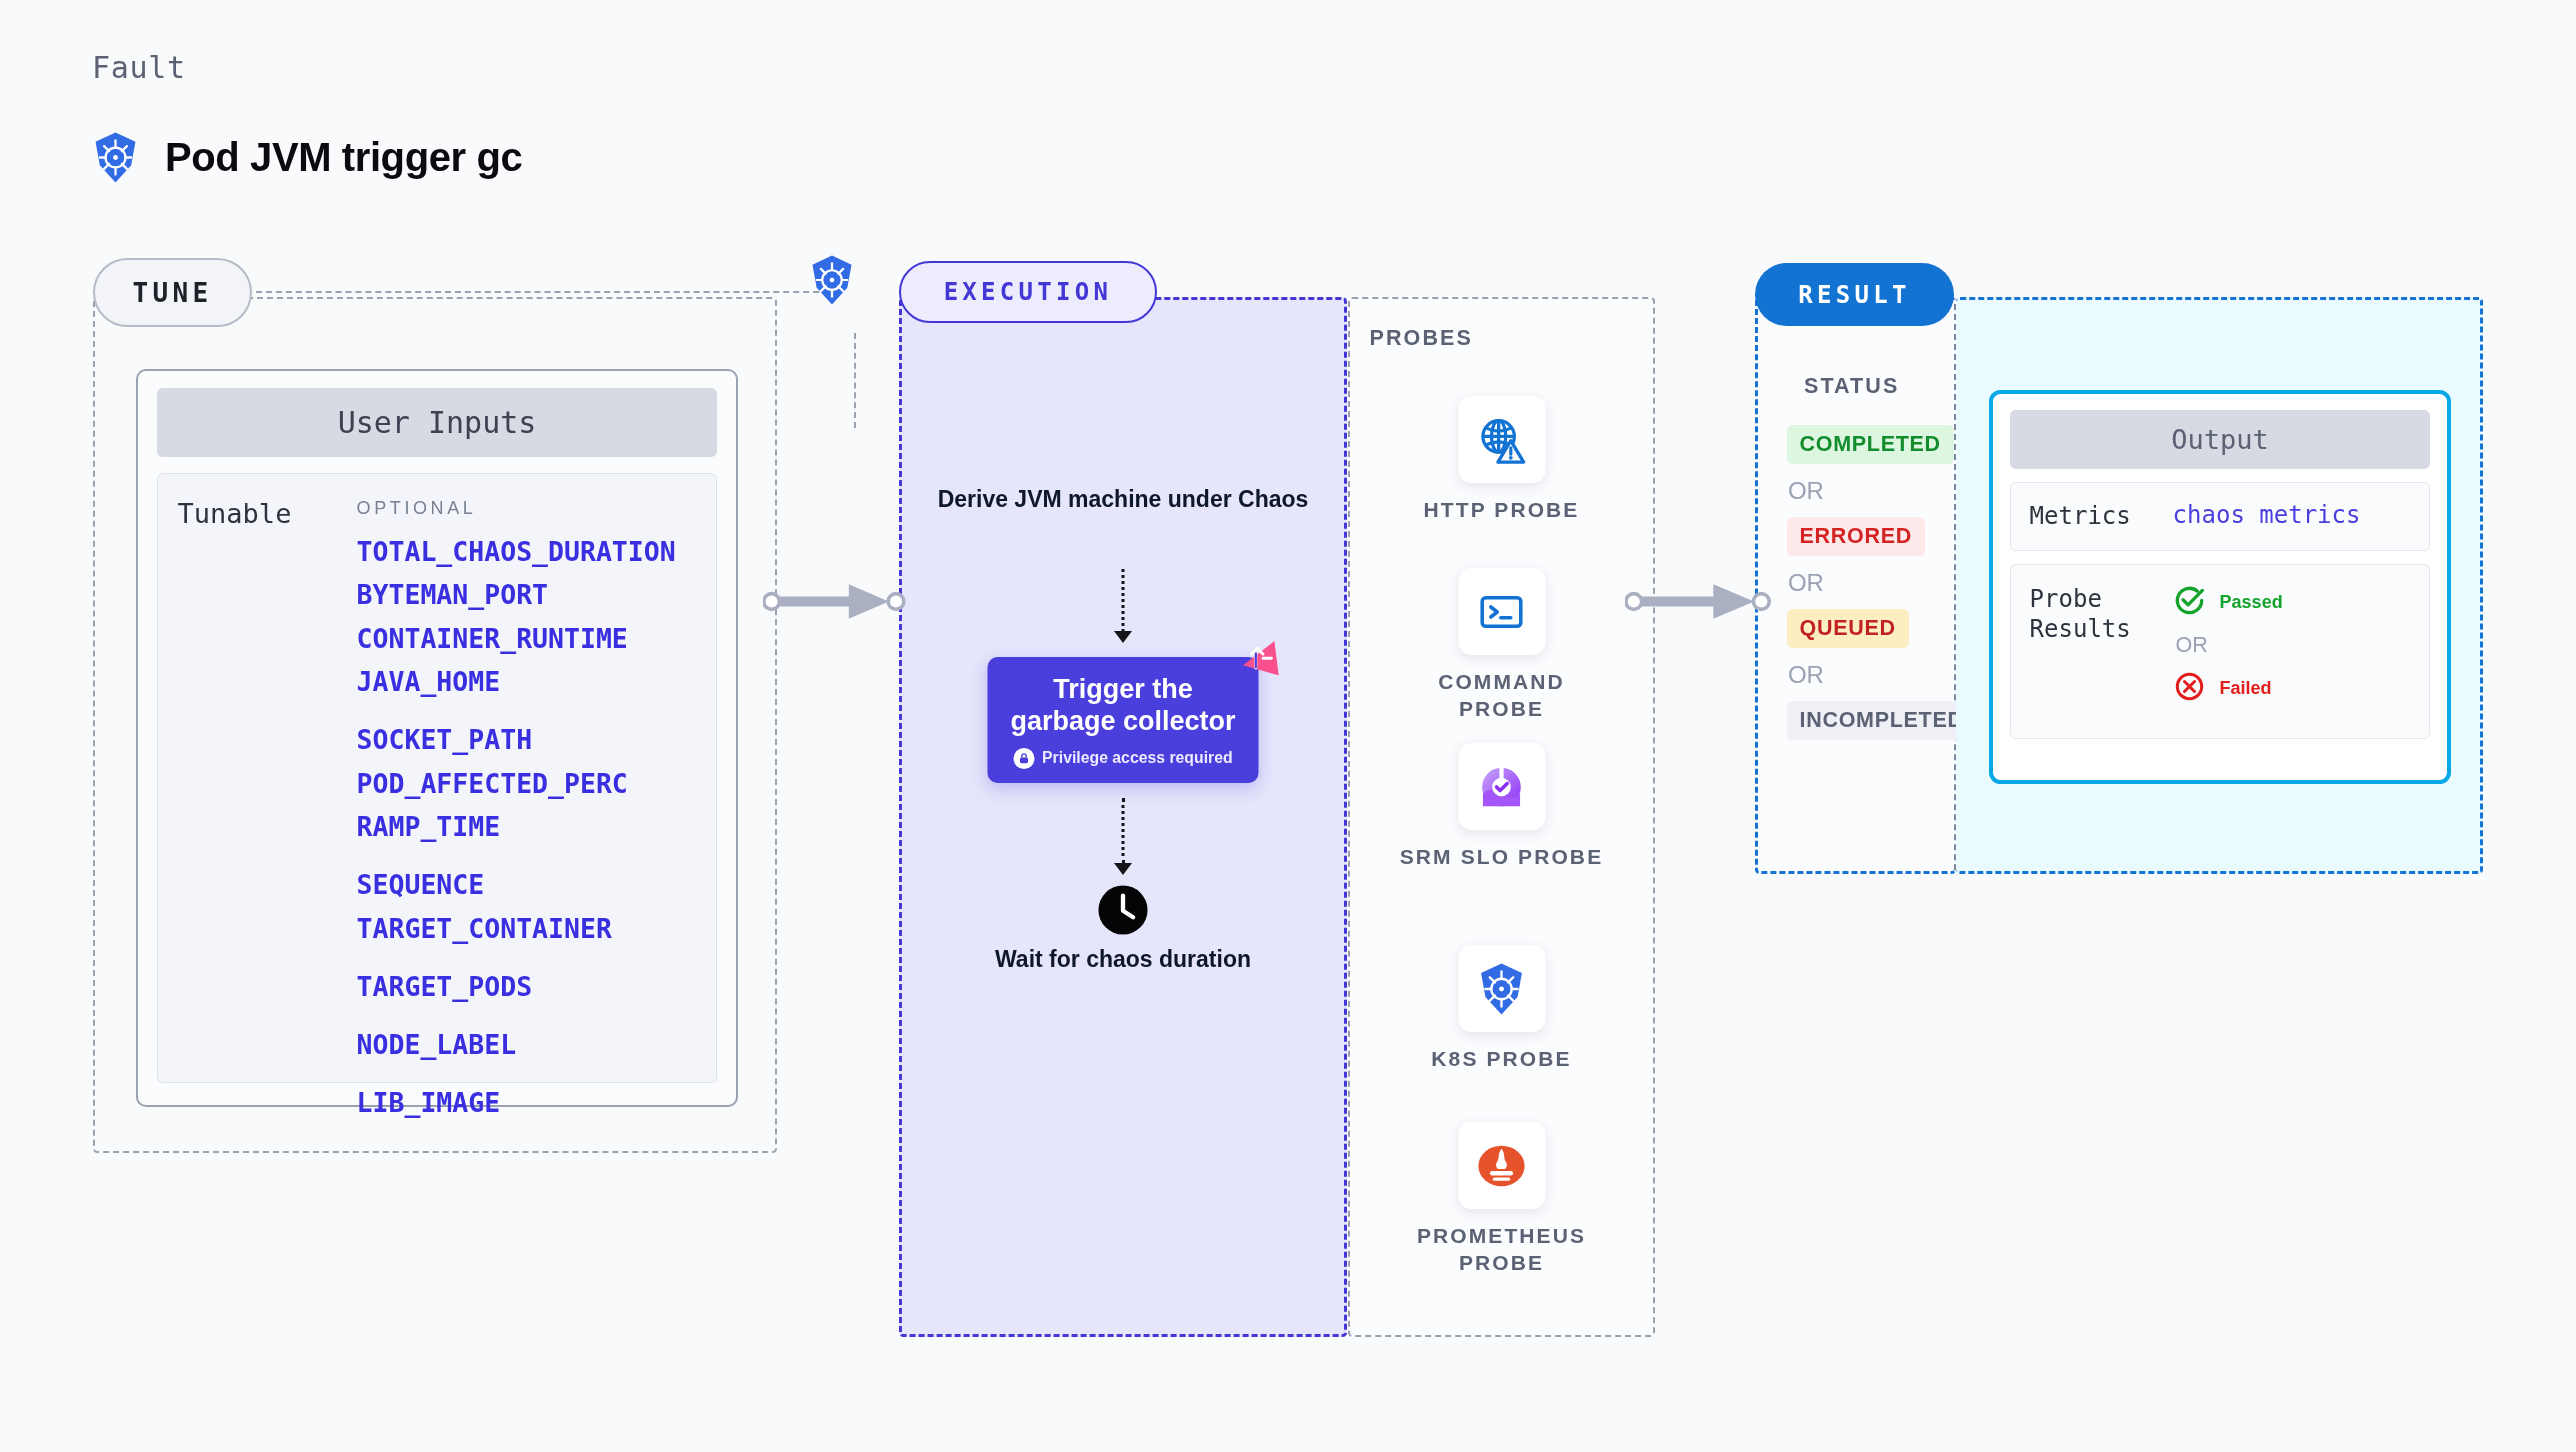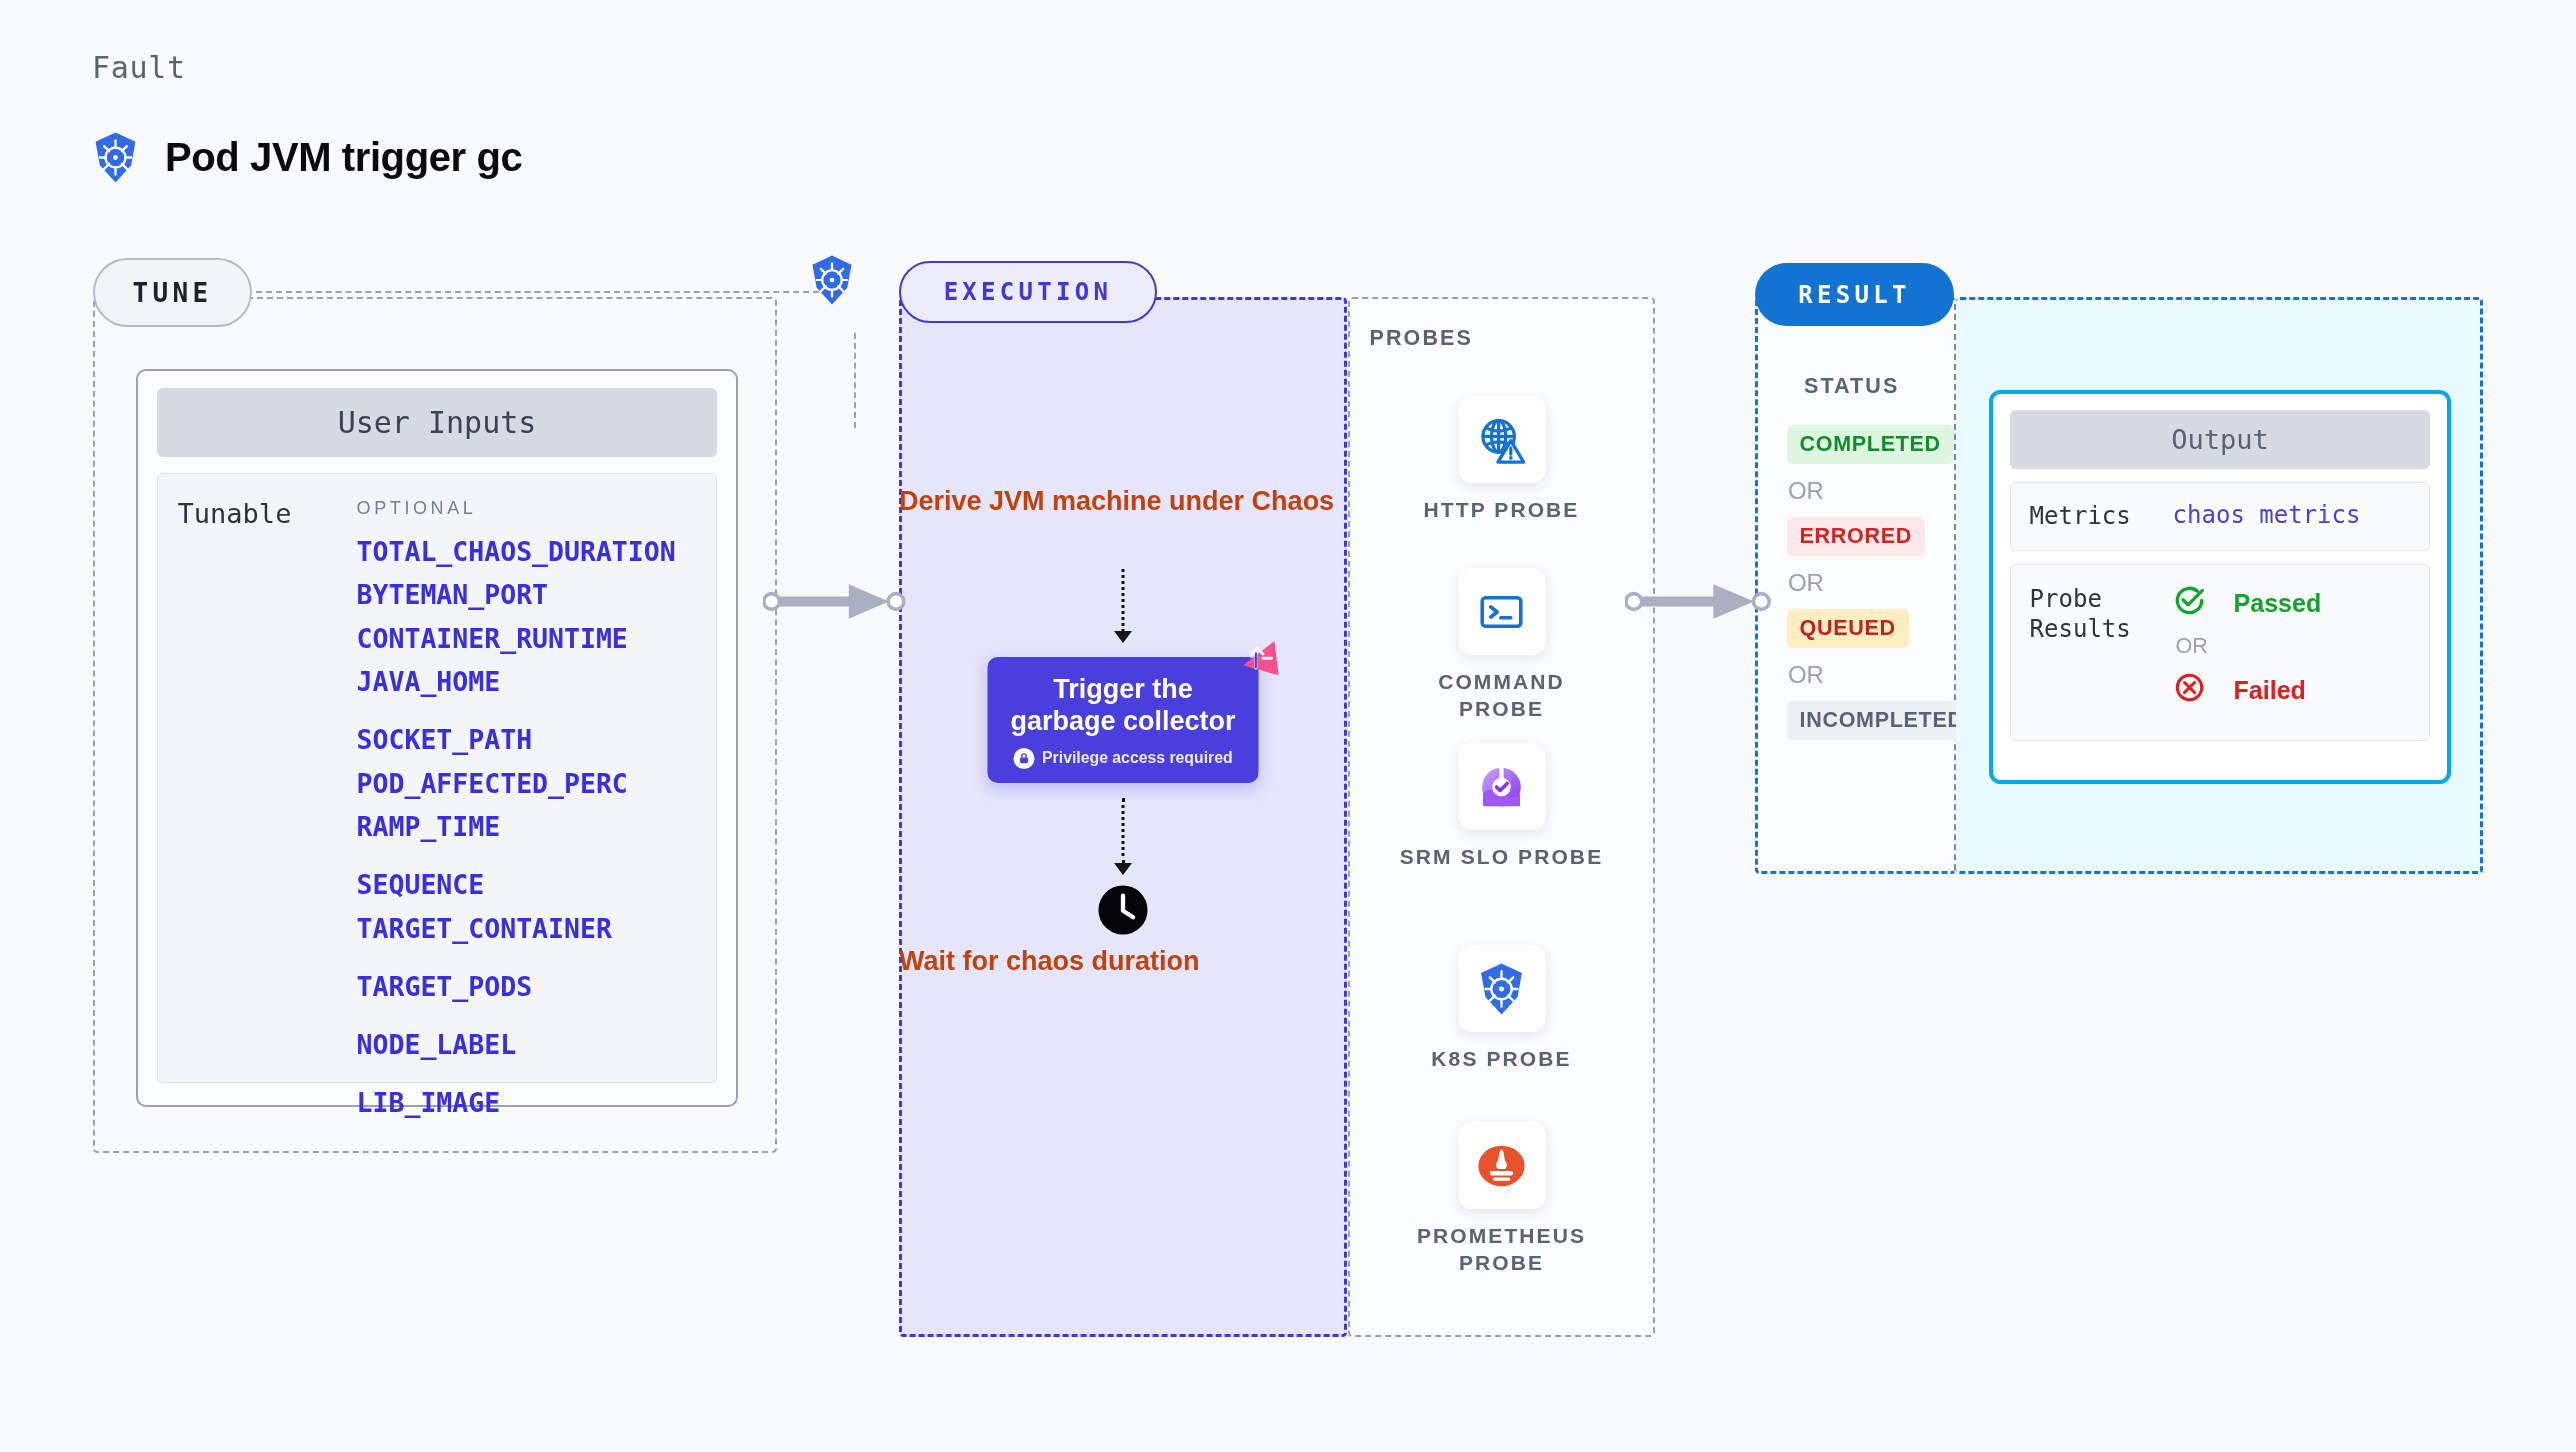--- a/index.html
+++ b/index.html
@@ -90,22 +90,22 @@
 
   
   #exec-panel { left: 899px; top: 297px; width: 448px; height: 1040px; }
   #exec-panel .panel-box { border: 3.6px dashed #4338d6; background: #e5e5fb; }
   #exec-pill {
     left: 0px; top: -36px; width: 258px; height: 62px;
     background: #edecfd; border: 2.9px solid #4338d6; color: #4338d6; font-size: 24px;
   }
   .exec-inner { position: absolute; inset: 0; }
   .step-label {
-    position: absolute; width: 100%; text-align: left;
-    font-size: 27px; font-weight: 700; color: #c2410c; line-height: 1.22;
+    position: absolute; width: 100%; text-align: center;
+    font-size: 23px; font-weight: 700; color: #0f172a; line-height: 1.22;
   }
   .dotline {
     position: absolute; left: 50%; transform: translateX(-50%);
     border-left: 3.6px dotted #16161a; width: 0;
   }
   .dotarrow {
     position: absolute; left: 50%; transform: translateX(-50%);
     width: 0; height: 0;
     border-left: 9.3px solid transparent; border-right: 9.3px solid transparent;
     border-top: 12px solid #16161a;
@@ -183,21 +183,21 @@
     margin-top: 13px; background: #fafbfd; border: 1.4px solid #e4e6ee; border-radius: 5.7px;
     display: flex; align-items: flex-start; padding: 18.6px 18.6px;
   }
   .out-key {
     width: 143px; flex: 0 0 143px;
     font-family: "DejaVu Sans Mono", monospace; font-size: 24px; color: #2d323d; line-height: 1.25;
   }
   .out-val-metrics {
     font-family: "DejaVu Sans Mono", monospace; font-size: 24px; color: #4a3fdc;
   }
-  .res-line { display: flex; align-items: center; gap: 28px; font-size: 25px; font-weight: 700; }
+  .res-line { display: flex; align-items: center; gap: 14px; font-size: 18px; font-weight: 700; }
   .res-or { font-size: 21.5px; color: #9aa1b3; margin: 11.5px 0 11.5px 2.9px; font-weight: 400; }
 </style>
 </head>
 <body>
 
 <div class="stage">
 
   <div class="hdr-kicker">Fault</div>
   <div class="hdr-row">
     <span>

